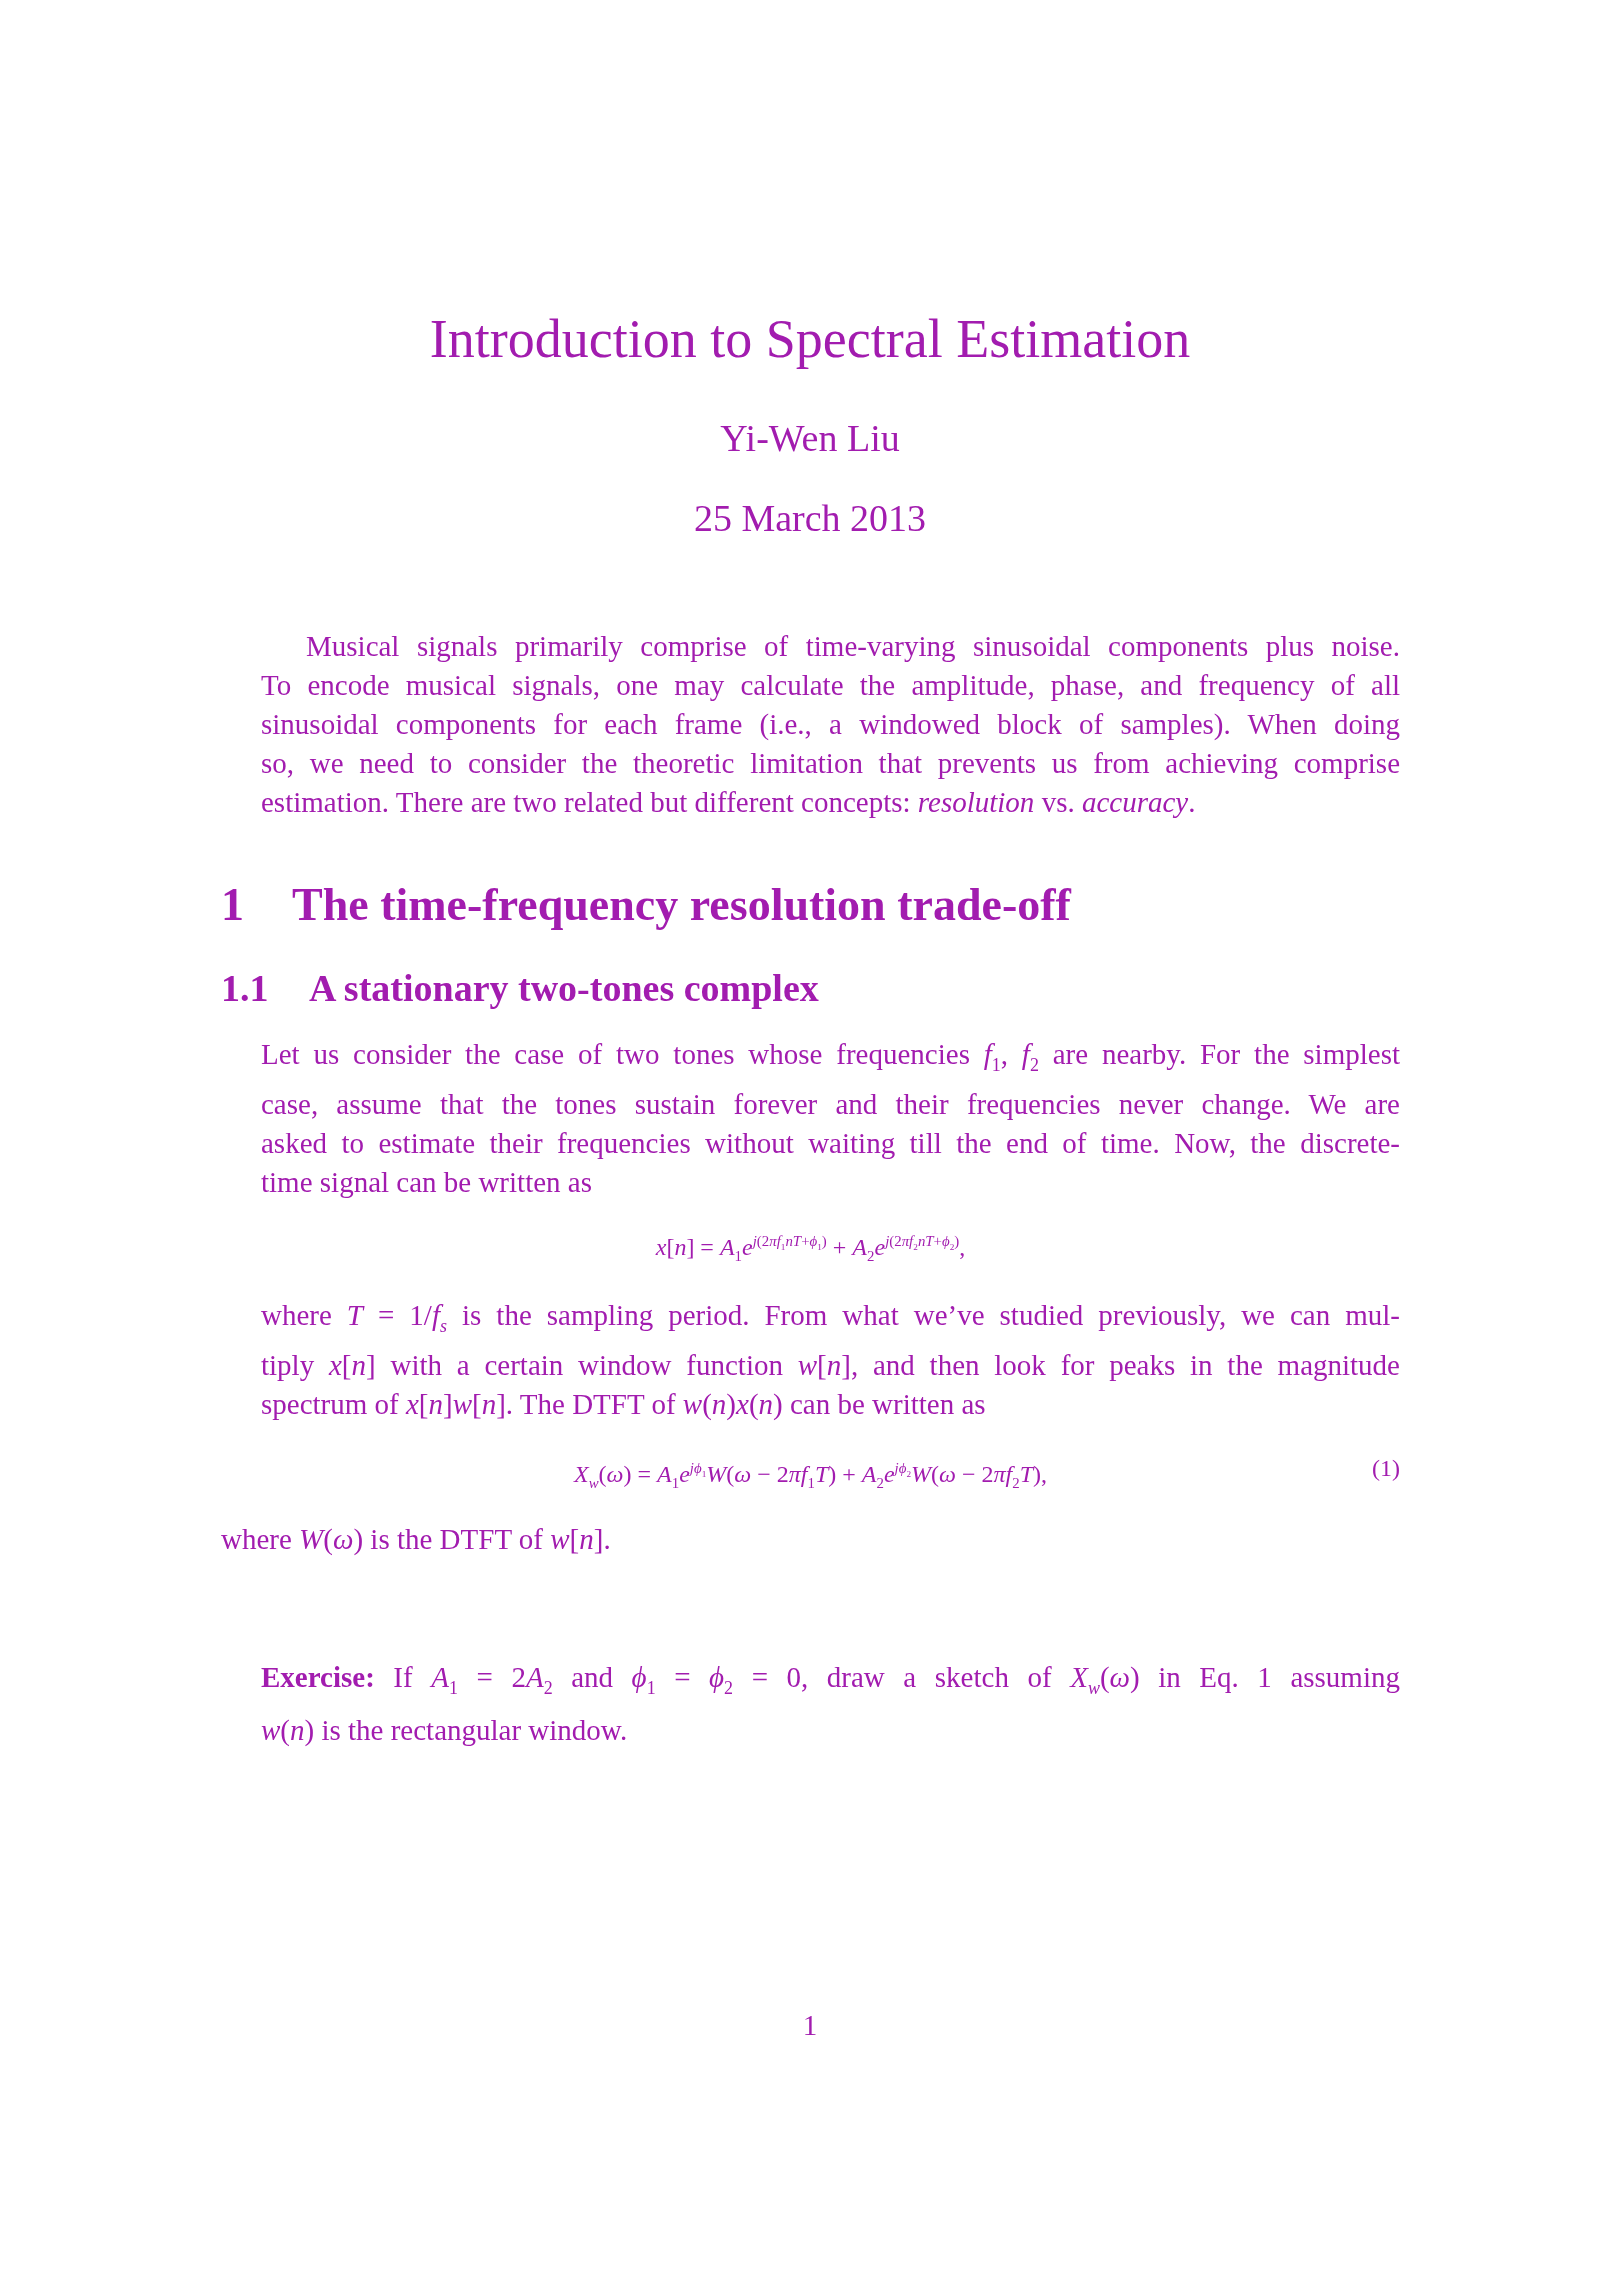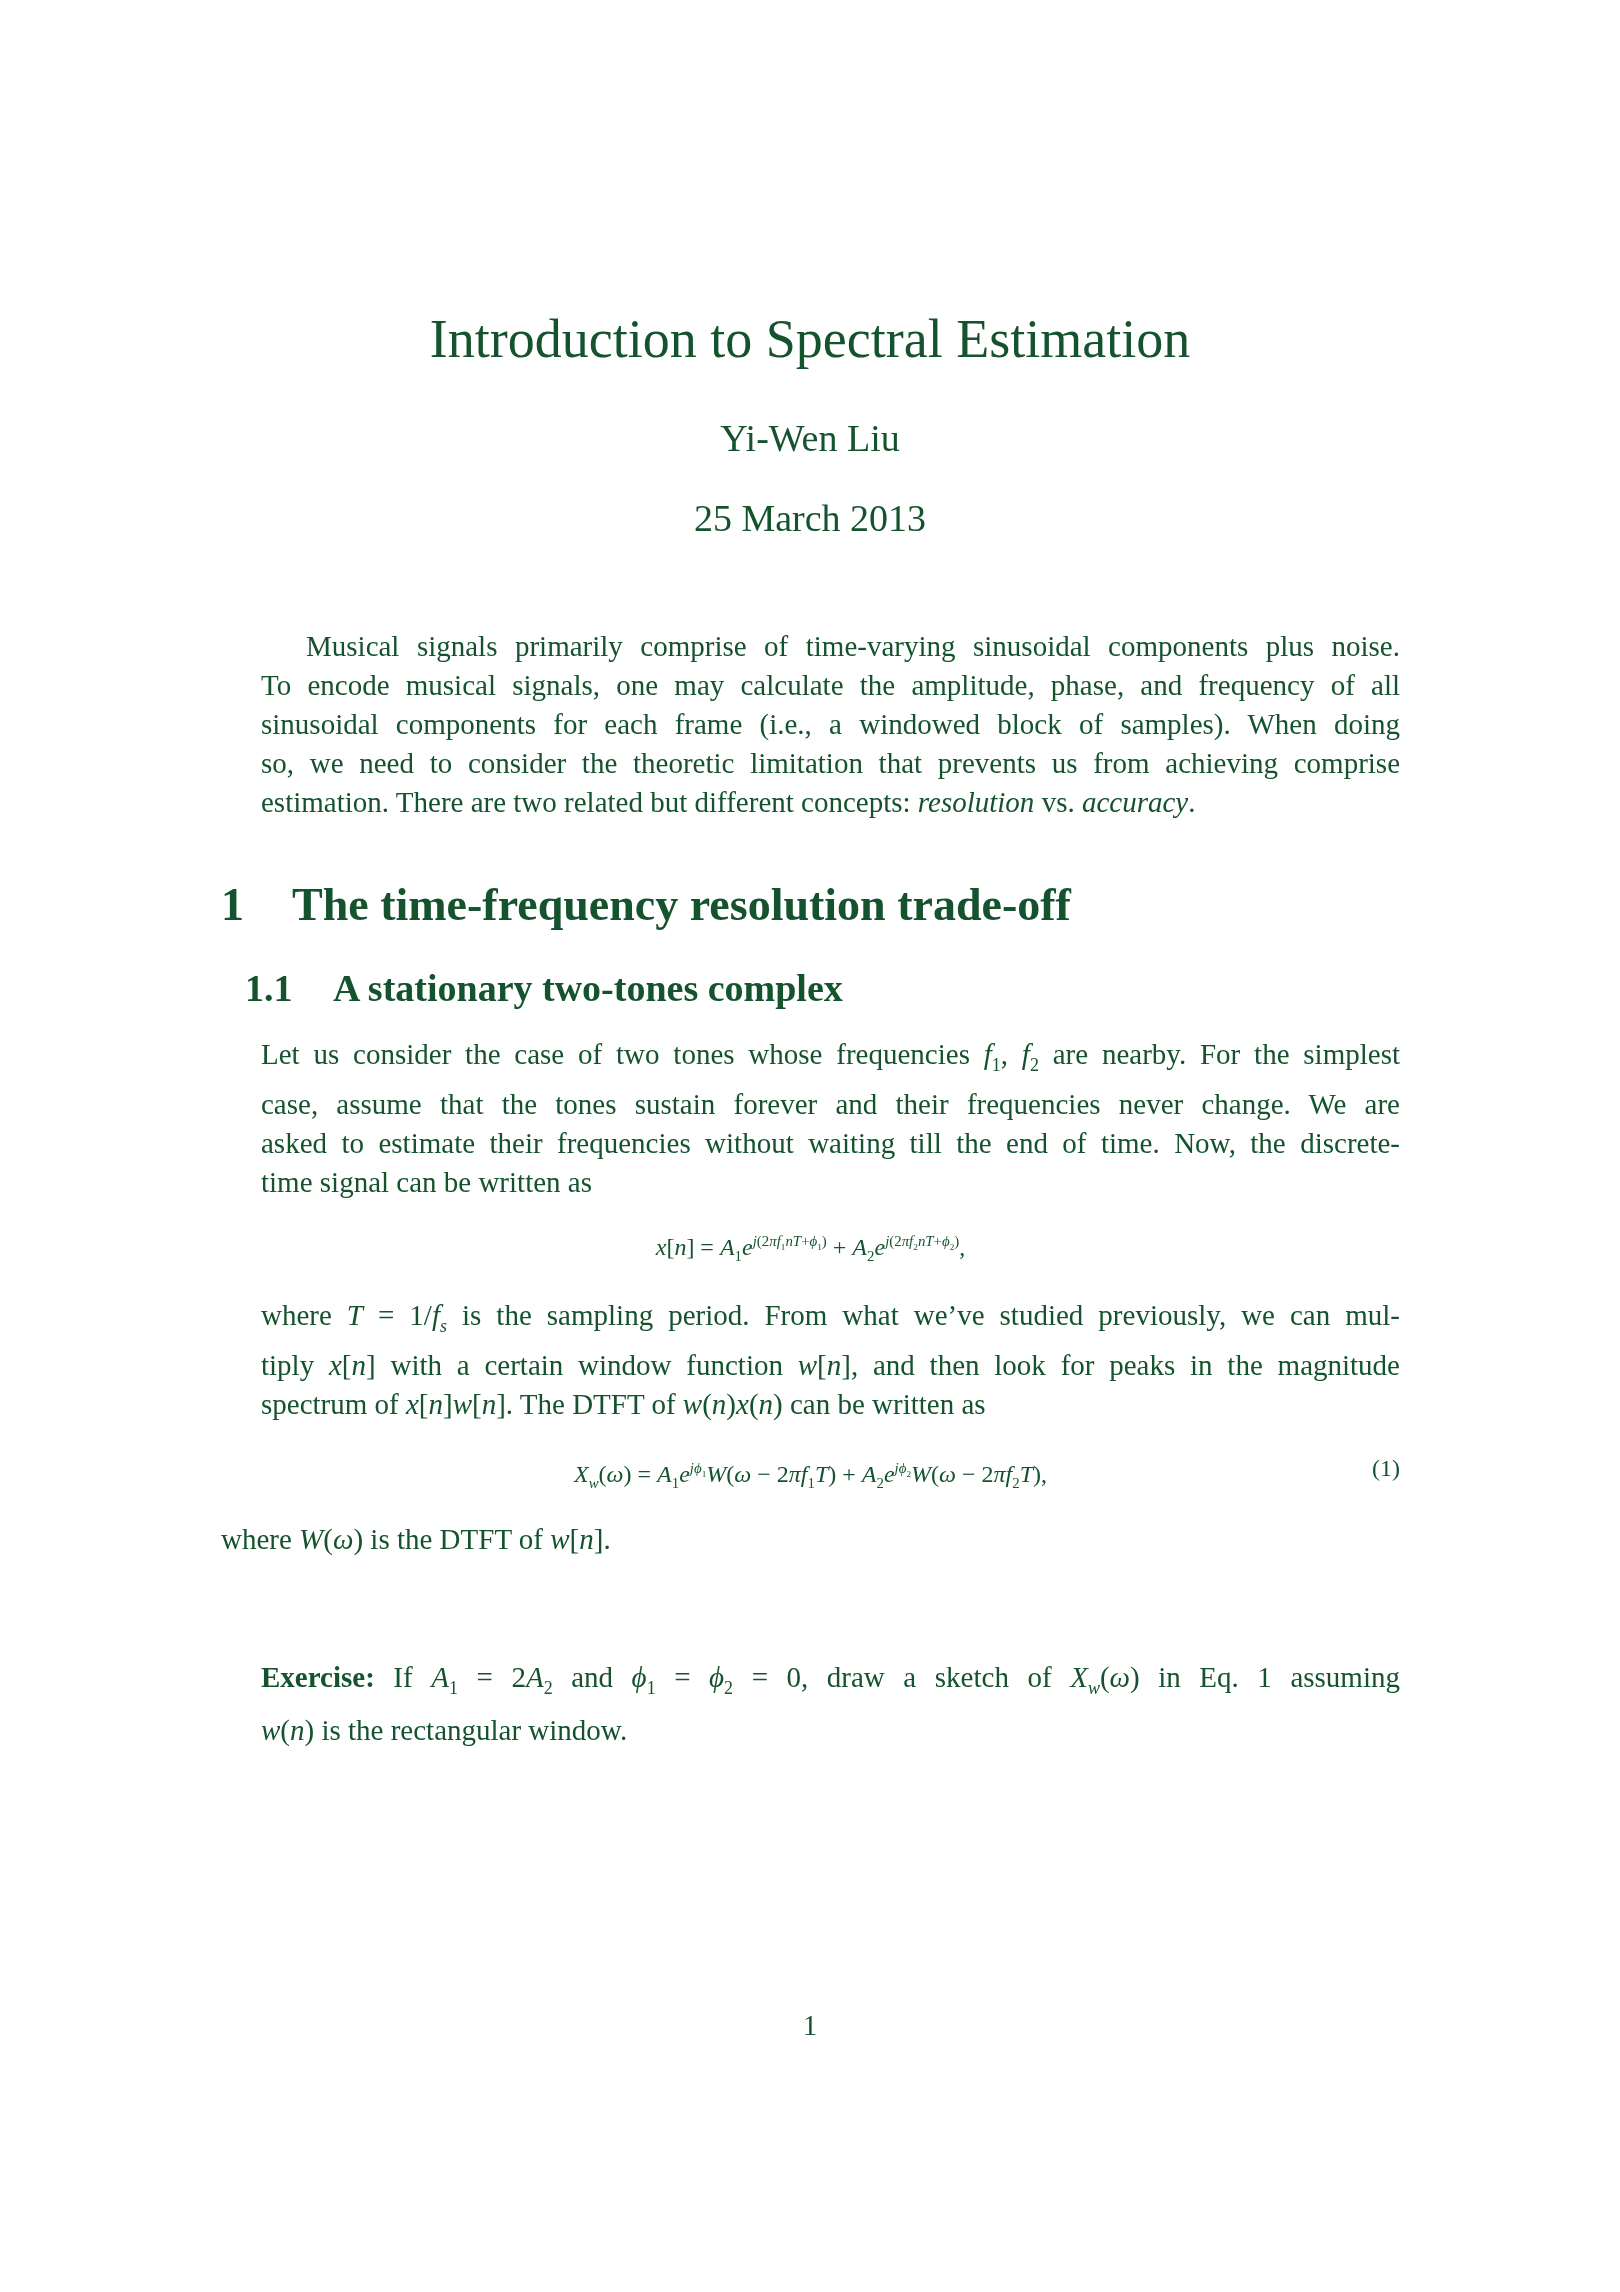--- a/index.html
+++ b/index.html
@@ -1,40 +1,40 @@
 <!DOCTYPE html>
 <html><head>
 <meta charset="utf-8">
 <style>
   html,body{margin:0;padding:0;background:#ffffff;}
   .page{
     position:relative;
     width:1620px;
     height:2293px;
     background:#ffffff;
-    color:#14532d;
+    color:#a21caf;
     font-family:"Liberation Serif","DejaVu Serif",serif;
     font-size:29px;
     overflow:hidden;
   }
   .abs{position:absolute;}
   .col{left:221px;width:1179px;}
   .center{left:0;width:1620px;text-align:center;}
   .doc-title{top:308px;font-size:54px;}
   .doc-author{top:416px;font-size:38px;}
   .doc-date{top:496px;font-size:38px;}
   .line{line-height:39px;}
   .jline{text-align:justify;text-align-last:justify;margin-left:40px;}
   .lastline{text-align-last:left;}
   .indent{text-indent:45px;}
   .heading{font-weight:bold;display:flex;}
   .section-h{top:878px;font-size:46px;}
   .section-h .num{width:71px;flex:0 0 auto;}
   .subsection-h{top:966px;font-size:38px;}
-  .subsection-h .num{width:88px;flex:0 0 auto;margin-left:24px;}
+  .subsection-h .num{width:88px;flex:0 0 auto;}
   .para-two-tones{top:1035px;}
   .equation{text-align:center;font-size:24px;line-height:41px;}
   .eq-signal{top:1221px;}
   .eq-dtft{top:1448px;}
   .eqnum{position:absolute;right:0;top:0;font-style:normal;}
   .para-sampling{top:1296px;}
   .para-where{top:1520px;}
   .para-exercise{top:1656px;}
   .para-exercise .line{line-height:42px;}
   .page-number{top:2009px;}

